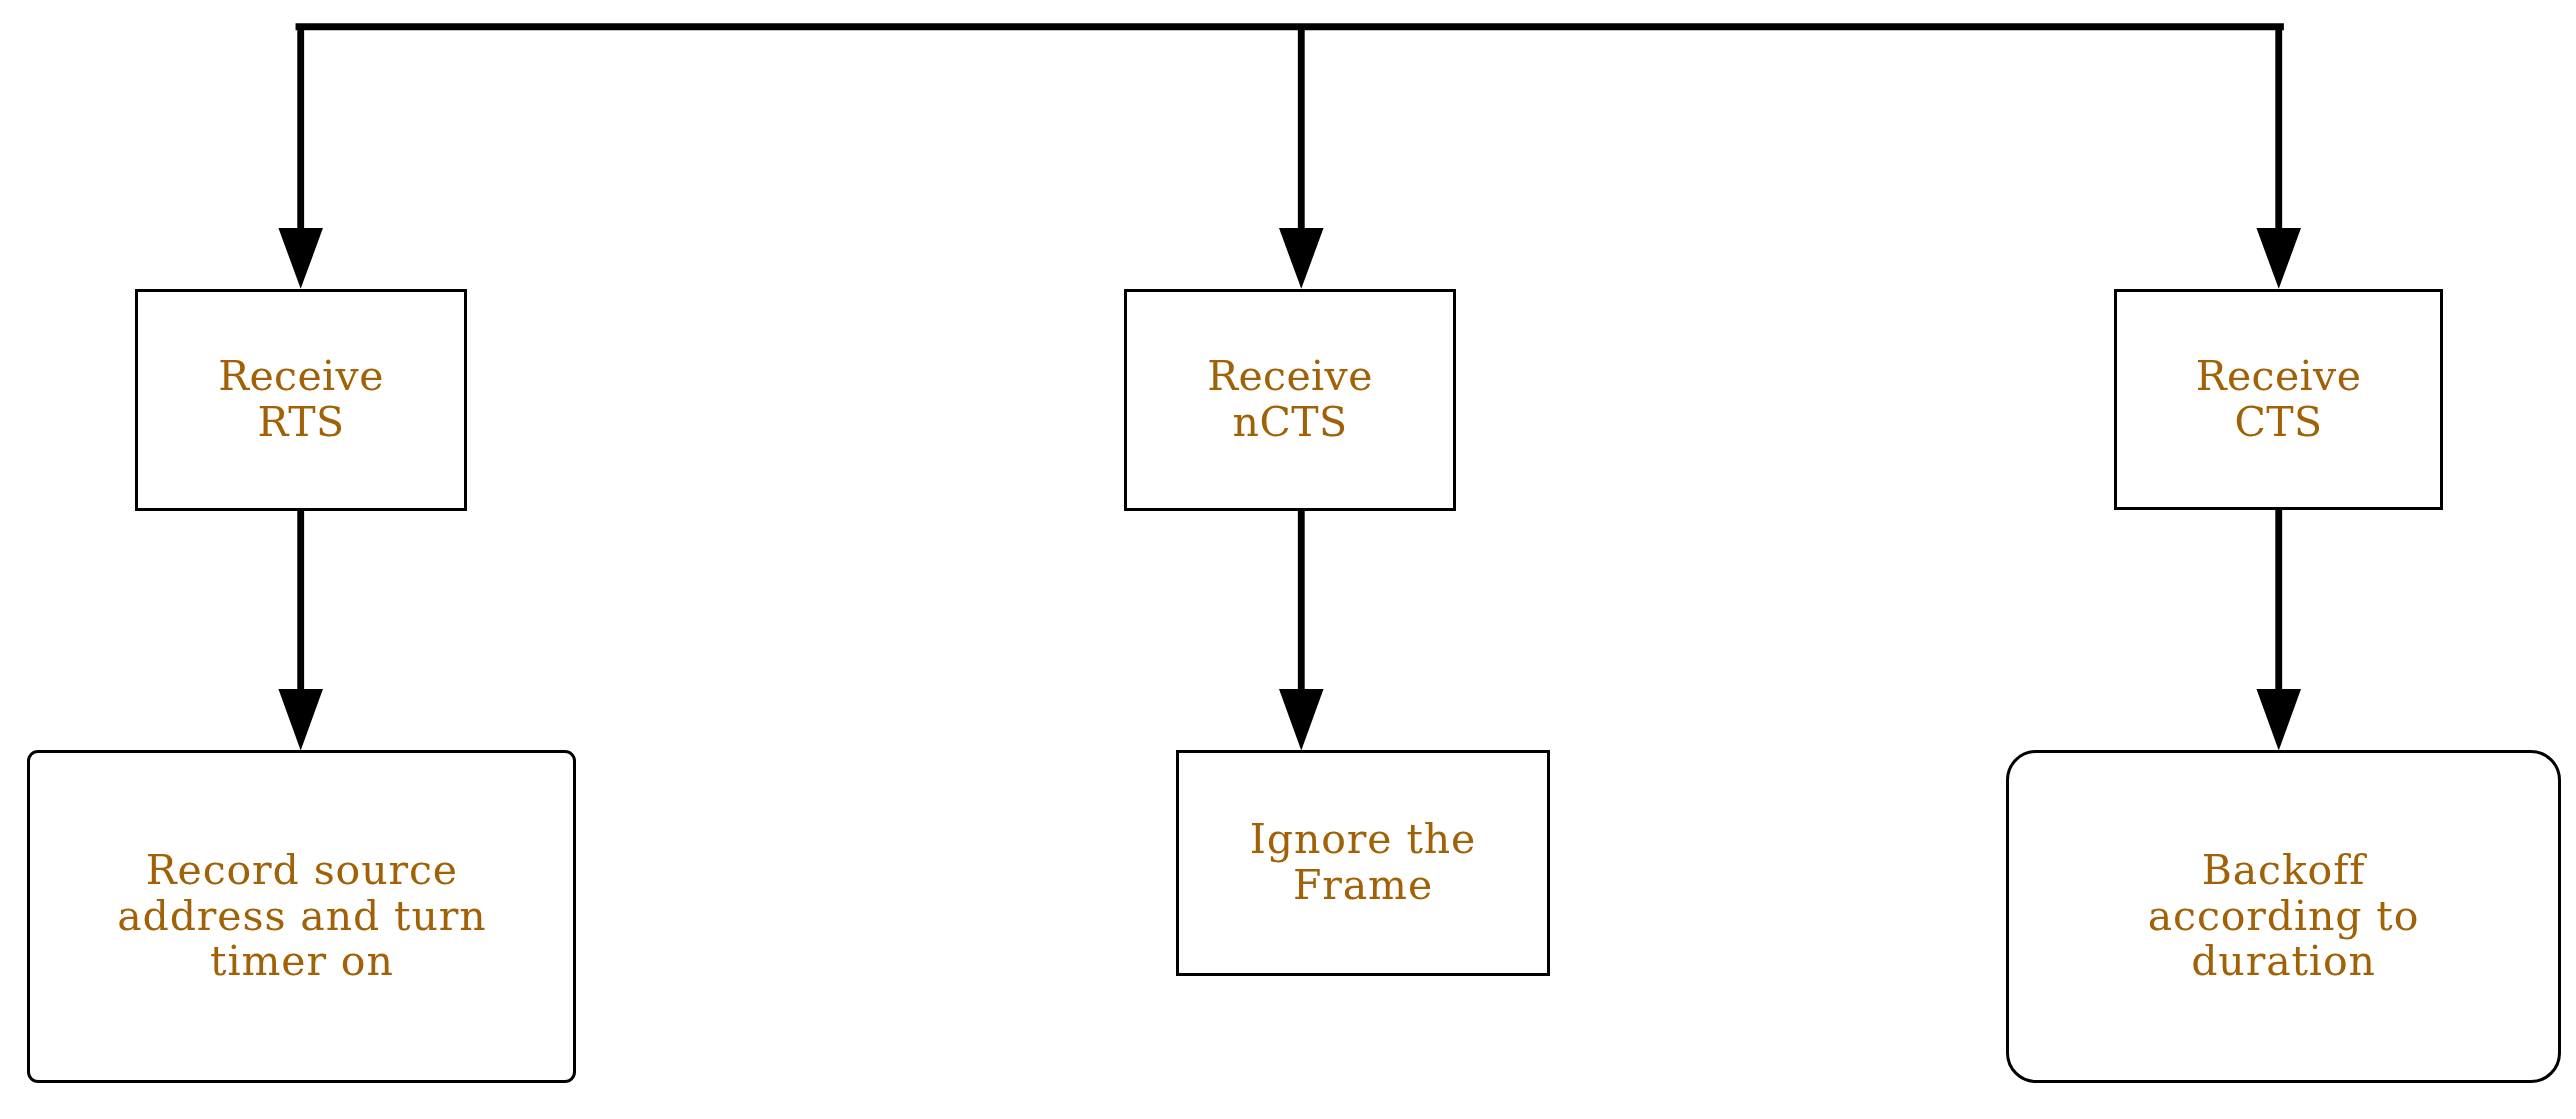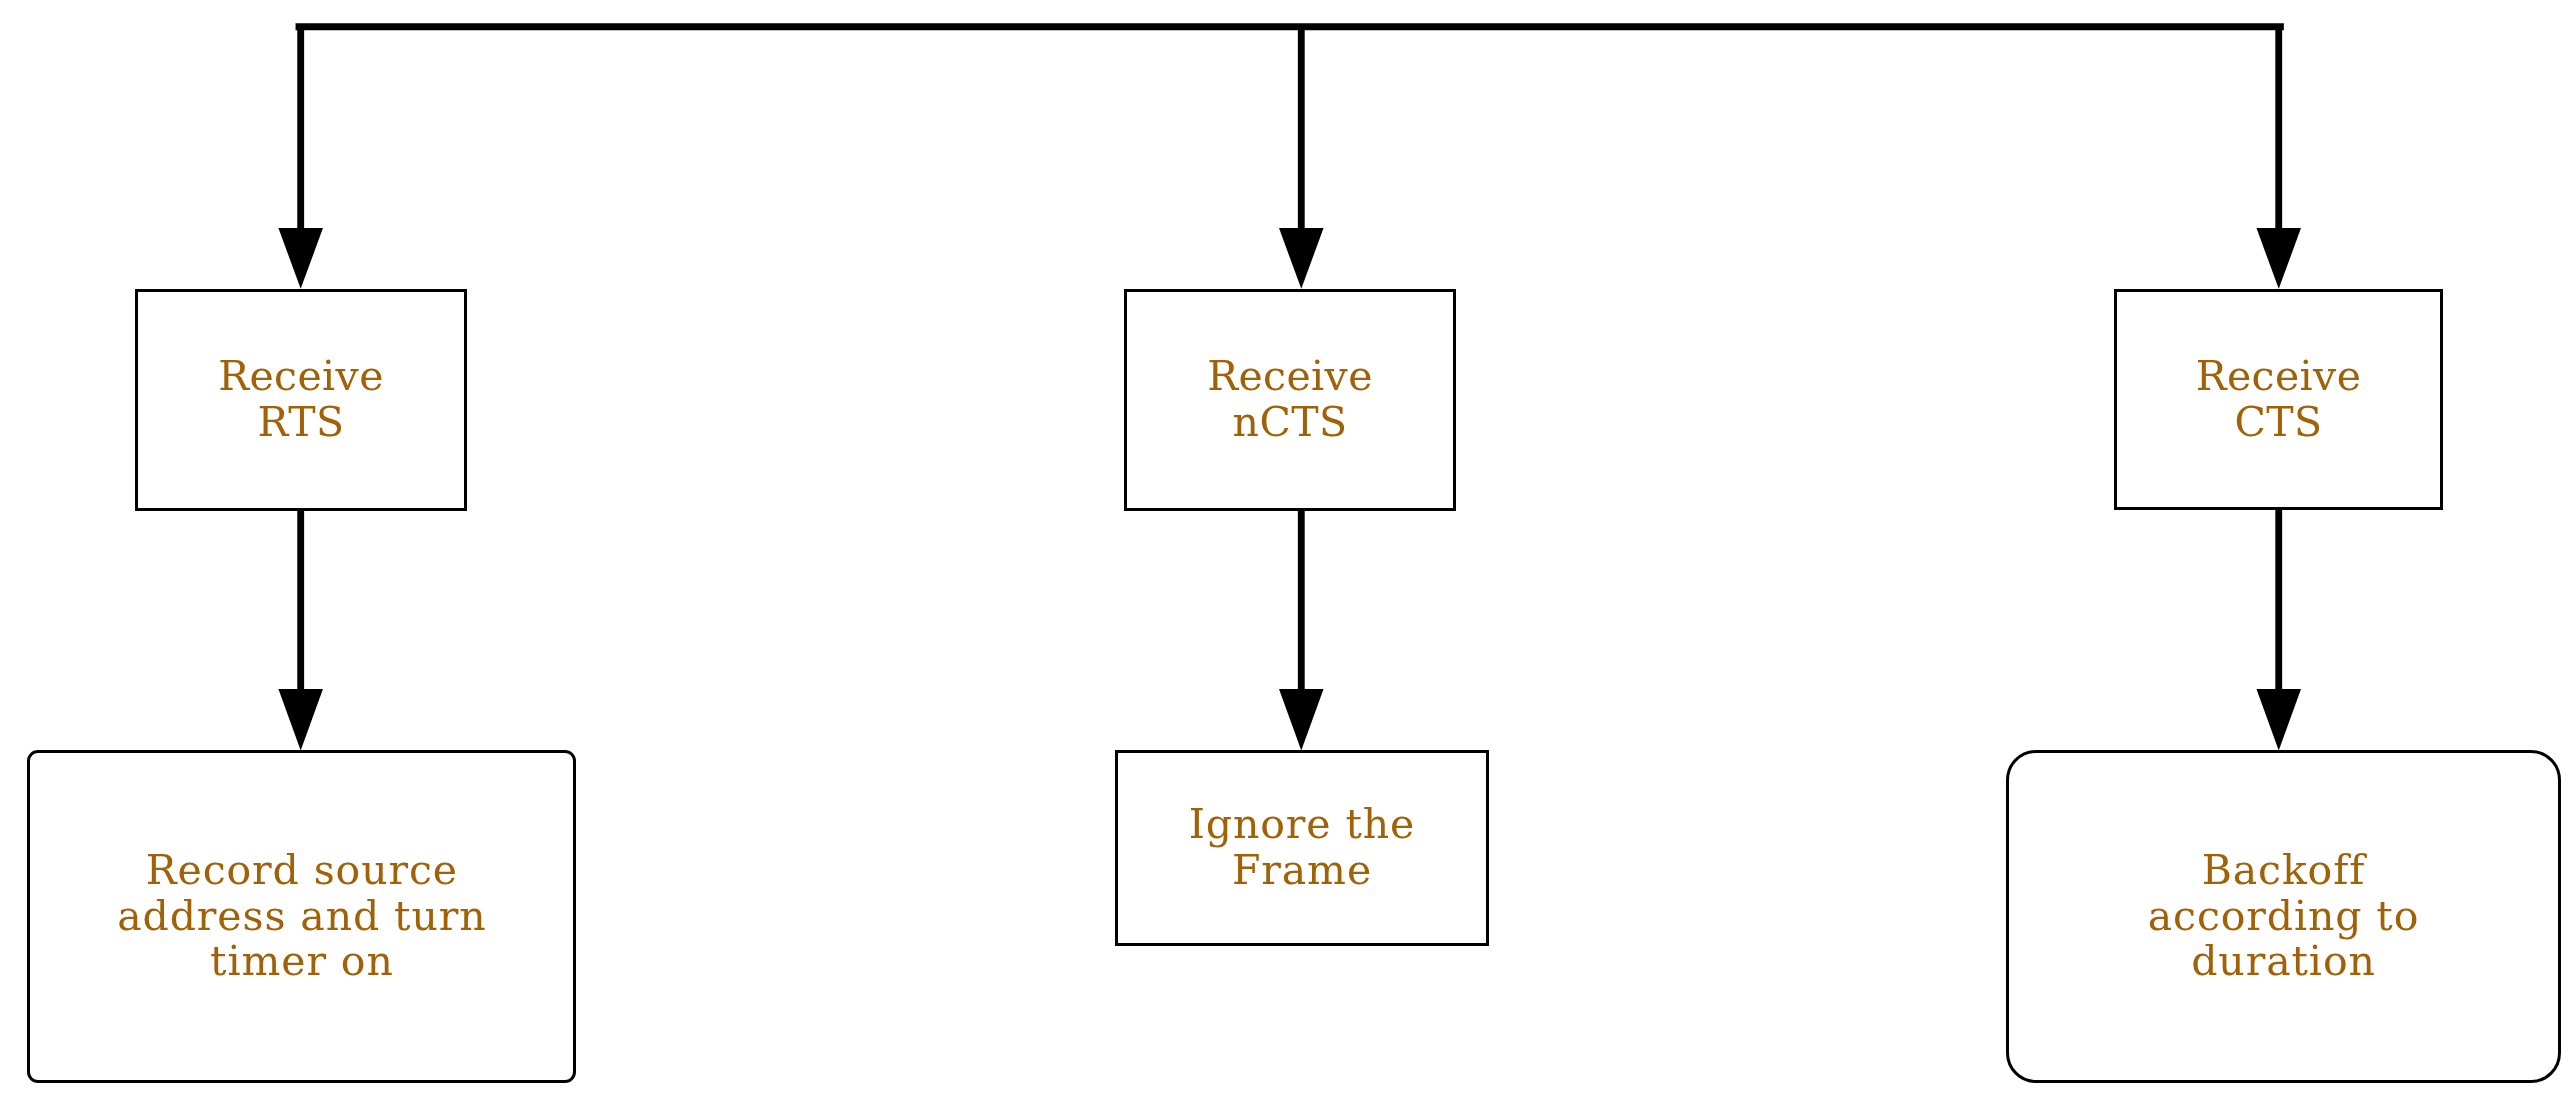--- a/index.html
+++ b/index.html
@@ -89,21 +89,21 @@
     <span class="node-label">Receive
 CTS</span>
   </div>
 
   <div class="node-box" style="left:27.4px; top:750px; width:549px; height:333px;border-radius:11px;">
     <span class="node-label wide">Record source
 address and turn
 timer on</span>
   </div>
 
-  <div class="node-box" style="left:1115px; top:750px; width:374px; height:196px;">
+  <div class="node-box" style="left:1176px; top:750px; width:374px; height:226px;">
     <span class="node-label wide">Ignore the
 Frame</span>
   </div>
 
   <div class="node-box" style="left:2006px; top:750px; width:555px; height:333px;border-radius:30px;">
     <span class="node-label wide">Backoff
 according to
 duration</span>
   </div>
 

